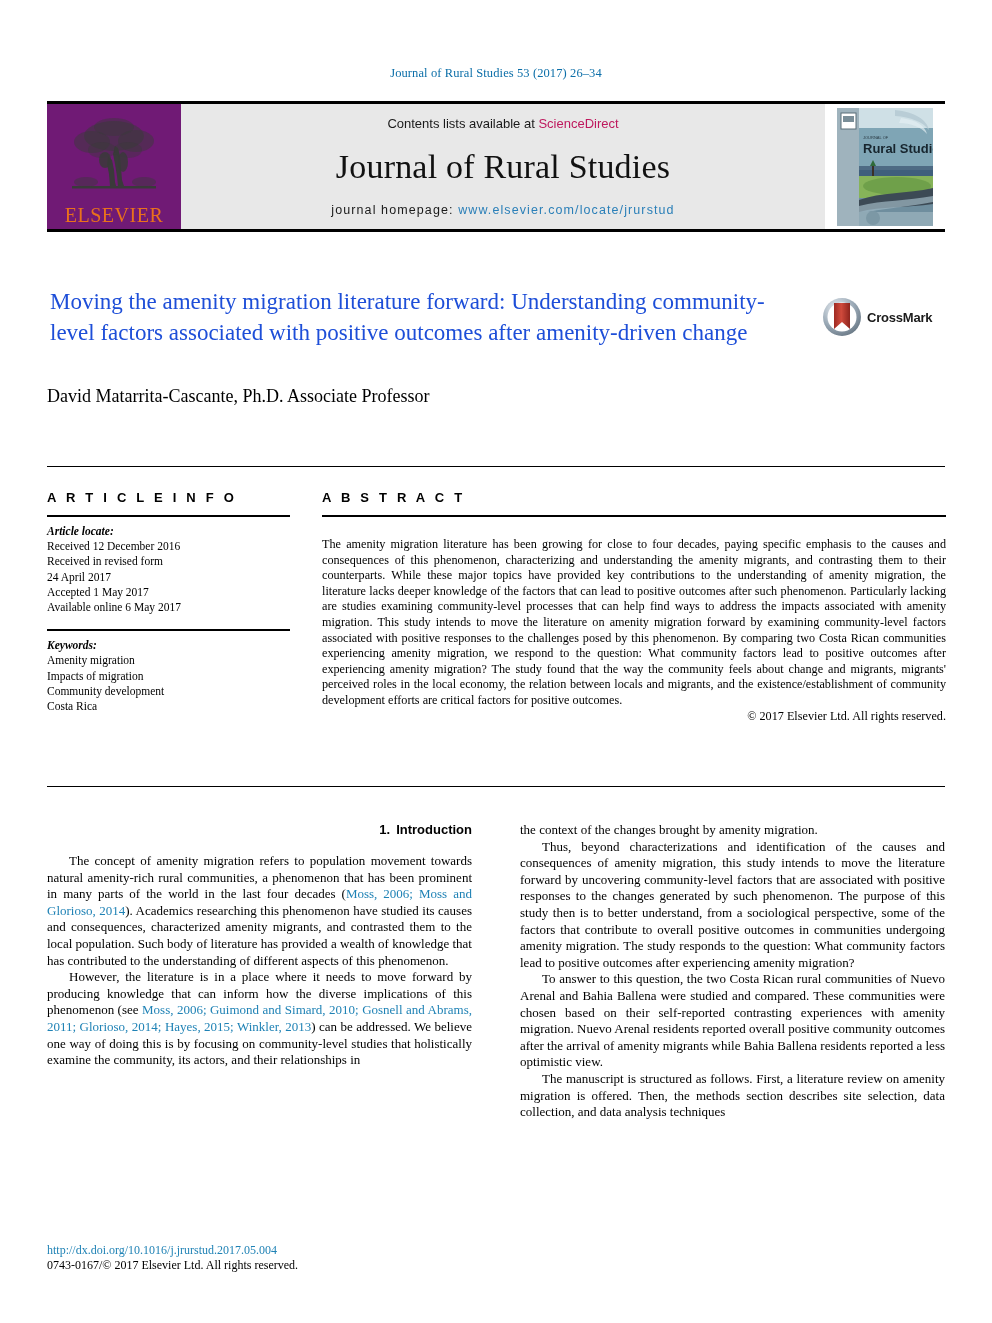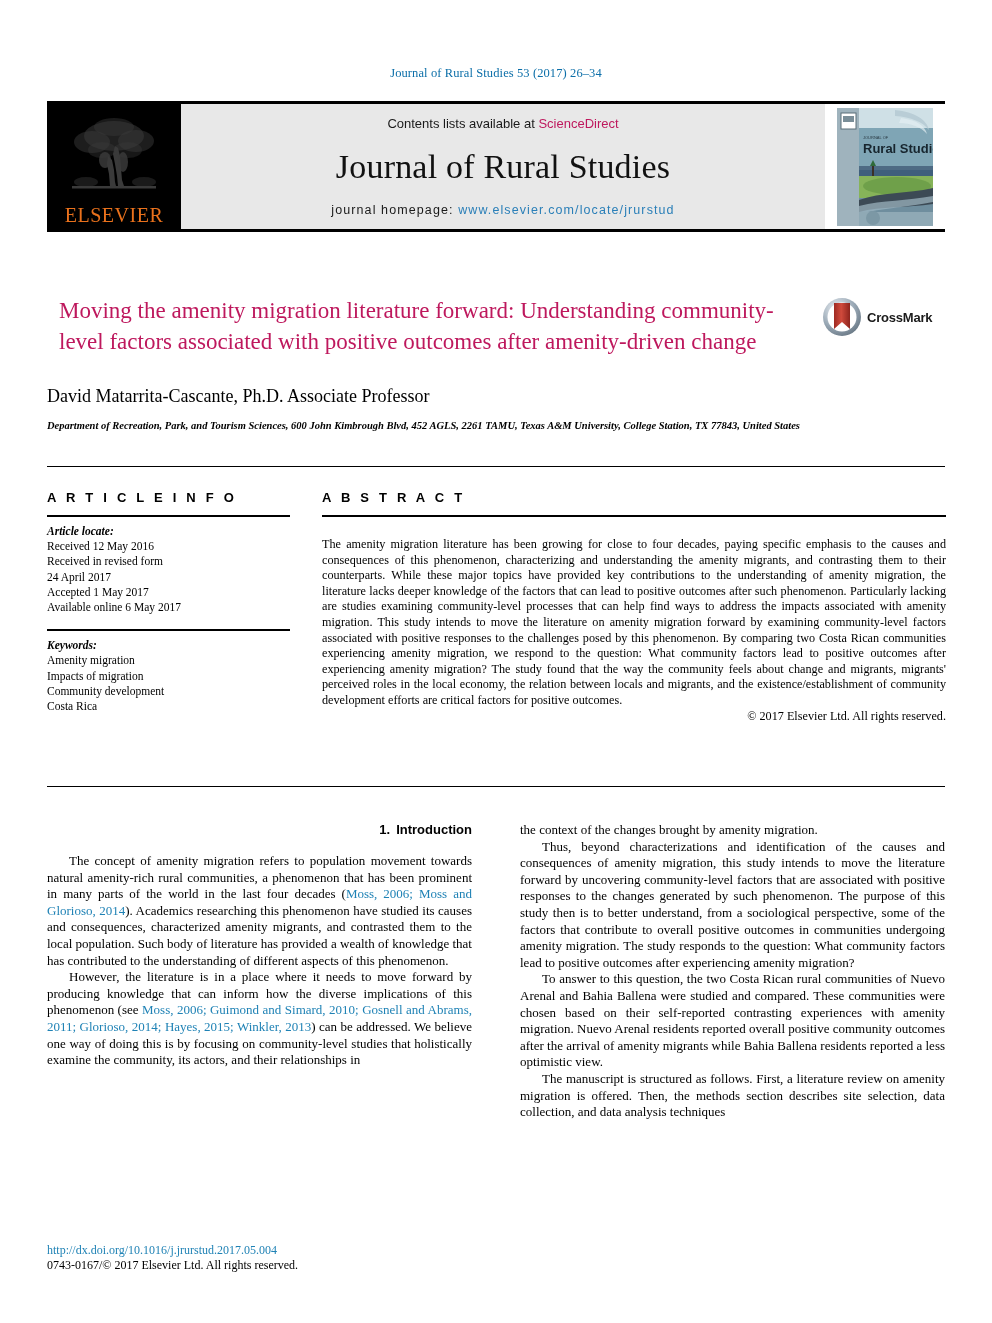--- a/index.html
+++ b/index.html
@@ -45,21 +45,21 @@
     border-bottom: 3px solid #000;
     height: 131px;
     box-sizing: border-box;
     display: flex;
     align-items: stretch;
   }
   .elsevier-logo {
     width: 134px;
     flex: 0 0 134px;
     position: relative;
-    background: #000000;
+    background: #701a75;
     display: flex;
     flex-direction: column;
     align-items: center;
     justify-content: flex-end;
     padding-bottom: 4px;
     box-sizing: border-box;
   }
   .tree-svg { display:block; }
   .elsevier-word {
     font-family: "Liberation Serif", serif;
@@ -112,22 +112,22 @@
   .title-block {
     position: absolute;
     left: 47px;
     top: 283px;
     width: 760px;
   }
   .paper-title {
     font-family: "Liberation Serif", serif;
     font-size: 23px;
     line-height: 31px;
-    color: #be185d;
-    margin: 12px;
+    color: #1d4ed8;
+    margin: 3px;
     font-weight: normal;
   }
   .crossmark {
     position: absolute;
     left: 822px;
     top: 292px;
     width: 125px;
     height: 50px;
     display: flex;
     align-items: center;
@@ -373,30 +373,29 @@
         </linearGradient>
       </defs>
       <circle cx="20" cy="20" r="19" fill="url(#cmg)"></circle>
       <circle cx="20" cy="20" r="14.5" fill="#ffffff"></circle>
       <path d="M12 6 L28 6 L28 32 L20 25 L12 32 Z" fill="url(#cmr)"></path>
     </svg>
     <span class="crossmark-label">CrossMark</span>
   </div>
 
   <div class="author">David Matarrita-Cascante, Ph.D. Associate Professor</div>
-  <div class="affiliation">Department of Recreation, Park, and Tourism Sciences, 600 John Kimbrough Blvd, 452 AGLS, 2261 TAMU, Texas A&amp;M University, College Station, TX 77843, United States</div>
 
   <div class="rule-top"></div>
 
   <div class="info-col">
     <div class="sec-head">A R T I C L E   I N F O</div>
     <div class="thin-rule"></div>
     <div class="info-block">
       <span class="lbl">Article locate:</span><br>
-      <span>Received 12 May 2016</span><br>
+      <span>Received 12 December 2016</span><br>
       <span>Received in revised form</span><br>
       <span>24 April 2017</span><br>
       <span>Accepted 1 May 2017</span><br>
       <span>Available online 6 May 2017</span>
     </div>
     <div class="keywords-rule"></div>
     <div class="info-block">
       <span class="lbl">Keywords:</span><br>
       <span>Amenity migration</span><br>
       <span>Impacts of migration</span><br>

